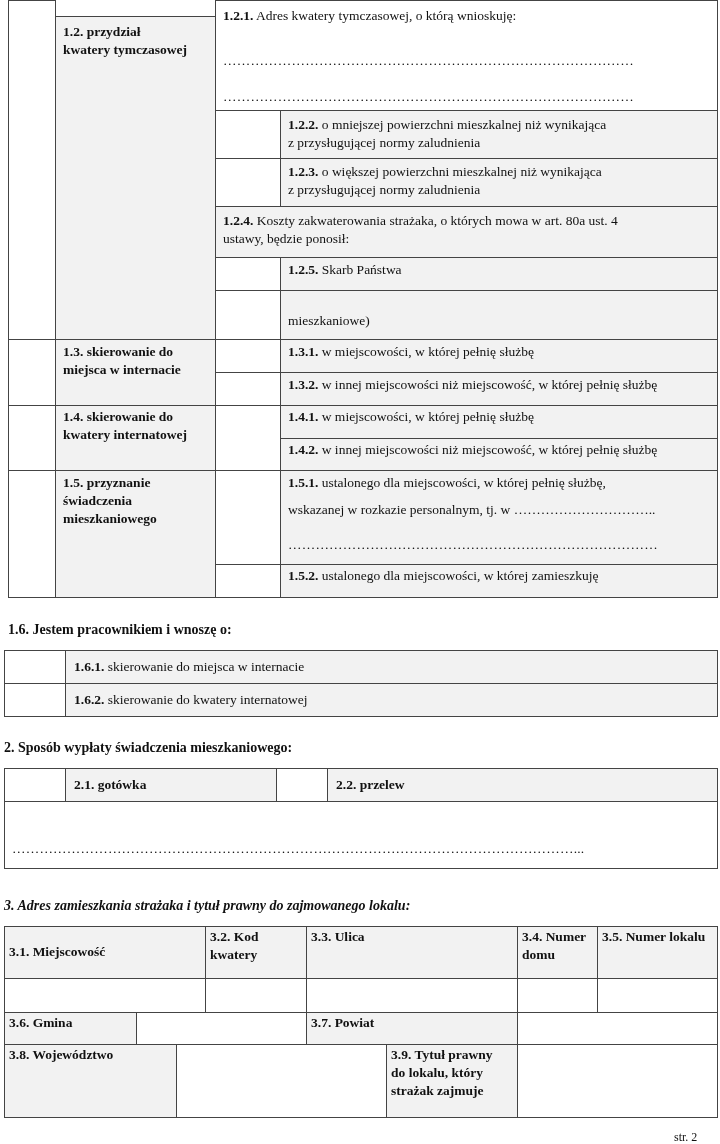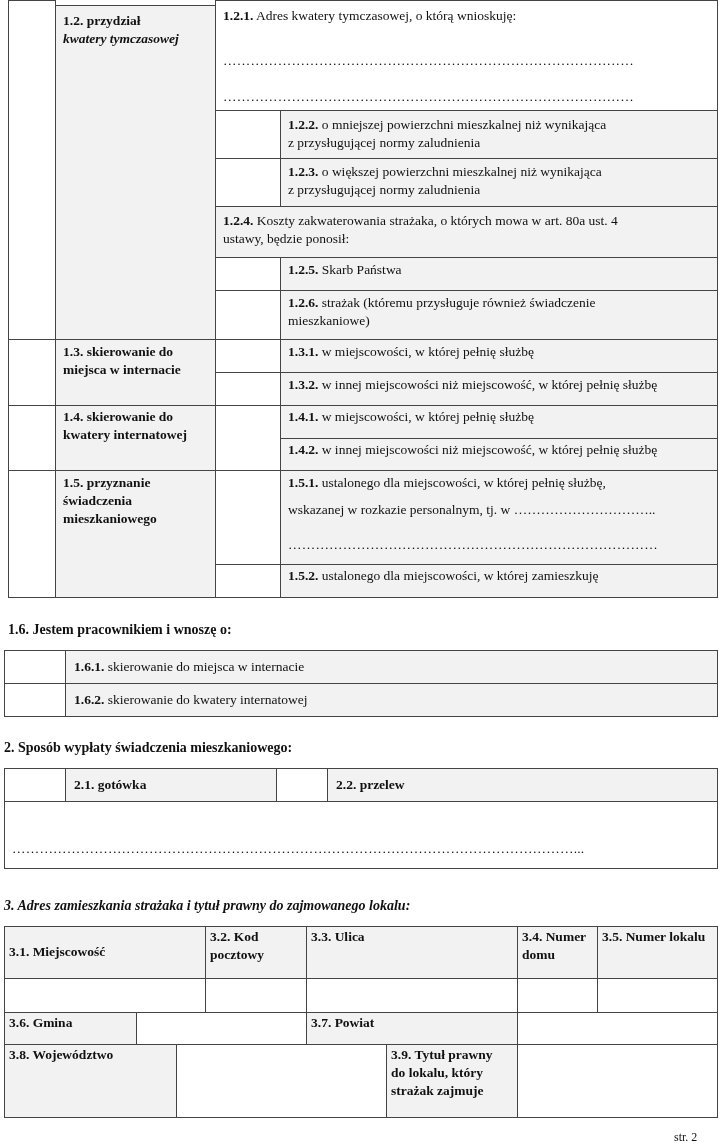--- a/index.html
+++ b/index.html
@@ -10,23 +10,23 @@
   .gray { background:#f2f2f2; }
   .txt { position:absolute; line-height:18px; }
   b { font-weight:bold; }
   .dots { position:absolute; letter-spacing:0.2px; white-space:nowrap; overflow:hidden; }
   .heading { position:absolute; font-weight:bold; font-size:14px; }
 </style>
 </head>
 <body>
 
 <div class="cell" style="left:8px;top:0;width:48px;height:340px;"></div>
-<div class="cell gray" style="left:55px;top:5px;width:161px;height:340px;">
+<div class="cell gray" style="left:55px;top:16px;width:161px;height:340px;">
   <div class="txt" style="left:7px;top:6px;font-weight:bold;">1.2. przydział</div>
-  <div class="txt" style="left:7px;top:24px;font-weight:bold;font-style:italic;">kwatery tymczasowej</div>
+  <div class="txt" style="left:7px;top:24px;font-weight:bold;">kwatery tymczasowej</div>
 </div>
 
 <div class="cell" style="left:215px;top:0;width:503px;height:111px;">
   <div class="txt" style="left:7px;top:6px;"><b>1.2.1.</b><span> Adres kwatery tymczasowej, o którą wnioskuję:</span></div>
   <div class="dots" style="left:7px;top:52px;width:490px;">………………………………………………………………………………</div>
   <div class="dots" style="left:7px;top:88px;width:490px;">………………………………………………………………………………</div>
 </div>
 
 <div class="cell" style="left:215px;top:110px;width:66px;height:49px;"></div>
 <div class="cell gray" style="left:280px;top:110px;width:438px;height:49px;">
@@ -45,21 +45,20 @@
   <div class="txt" style="left:7px;top:23px;">ustawy, będzie ponosił:</div>
 </div>
 
 <div class="cell" style="left:215px;top:257px;width:66px;height:34px;"></div>
 <div class="cell gray" style="left:280px;top:257px;width:438px;height:34px;">
   <div class="txt" style="left:7px;top:3px;"><b>1.2.5.</b><span> Skarb Państwa</span></div>
 </div>
 
 <div class="cell" style="left:215px;top:290px;width:66px;height:50px;"></div>
 <div class="cell gray" style="left:280px;top:290px;width:438px;height:50px;">
-  <div class="txt" style="left:7px;top:3px;"><b>1.2.6.</b><span> strażak (któremu przysługuje również świadczenie</span></div>
   <div class="txt" style="left:7px;top:21px;">mieszkaniowe)</div>
 </div>
 
 <div class="cell" style="left:8px;top:339px;width:48px;height:67px;"></div>
 <div class="cell gray" style="left:55px;top:339px;width:161px;height:67px;">
   <div class="txt" style="left:7px;top:3px;font-weight:bold;">1.3. skierowanie do</div>
   <div class="txt" style="left:7px;top:21px;font-weight:bold;">miejsca w internacie</div>
 </div>
 <div class="cell" style="left:215px;top:339px;width:66px;height:34px;"></div>
 <div class="cell gray" style="left:280px;top:339px;width:438px;height:34px;">
@@ -123,21 +122,21 @@
   <div class="dots" style="left:7px;top:38px;width:700px;line-height:18px;">……………………………………………………………………………………………………………...</div>
 </div>
 
 <div class="heading" style="left:4px;top:898px;font-style:italic;">3. Adres zamieszkania strażaka i tytuł prawny do zajmowanego lokalu:</div>
 
 <div class="cell gray" style="left:4px;top:926px;width:202px;height:53px;">
   <div class="txt" style="left:4px;top:16px;font-weight:bold;">3.1. Miejscowość</div>
 </div>
 <div class="cell gray" style="left:205px;top:926px;width:102px;height:53px;">
   <div class="txt" style="left:4px;top:1px;font-weight:bold;">3.2. Kod</div>
-  <div class="txt" style="left:4px;top:19px;font-weight:bold;">pocztowy</div>
+  <div class="txt" style="left:4px;top:19px;font-weight:bold;">kwatery</div>
 </div>
 <div class="cell gray" style="left:306px;top:926px;width:212px;height:53px;">
   <div class="txt" style="left:4px;top:1px;font-weight:bold;">3.3. Ulica</div>
 </div>
 <div class="cell gray" style="left:517px;top:926px;width:81px;height:53px;">
   <div class="txt" style="left:4px;top:1px;font-weight:bold;">3.4. Numer</div>
   <div class="txt" style="left:4px;top:19px;font-weight:bold;">domu</div>
 </div>
 <div class="cell gray" style="left:597px;top:926px;width:121px;height:53px;">
   <div class="txt" style="left:4px;top:1px;font-weight:bold;white-space:nowrap;">3.5. Numer lokalu</div>

